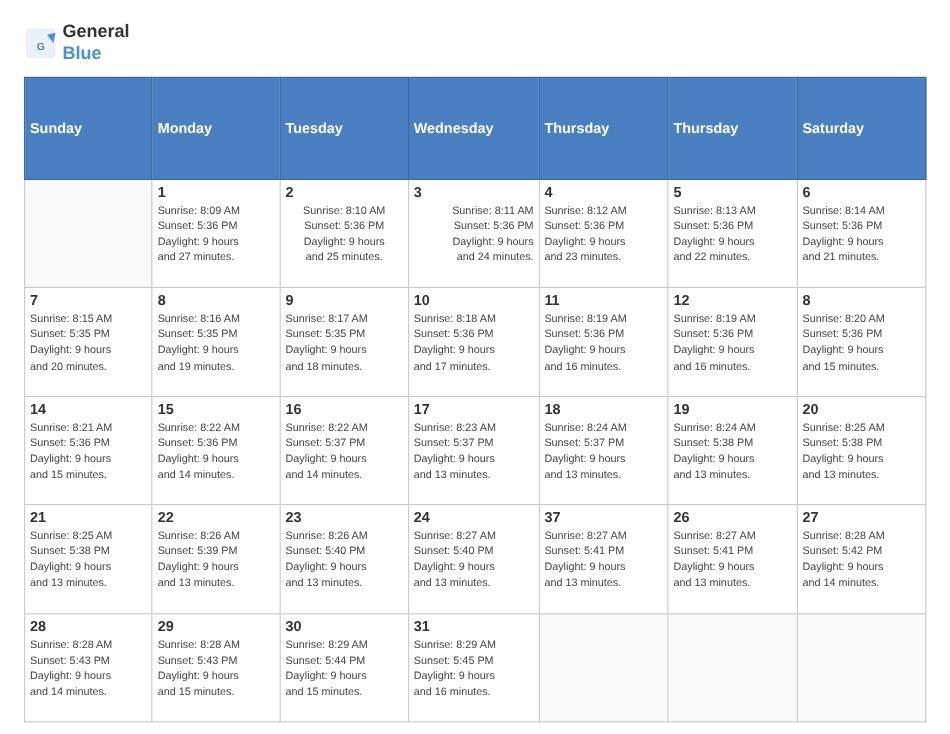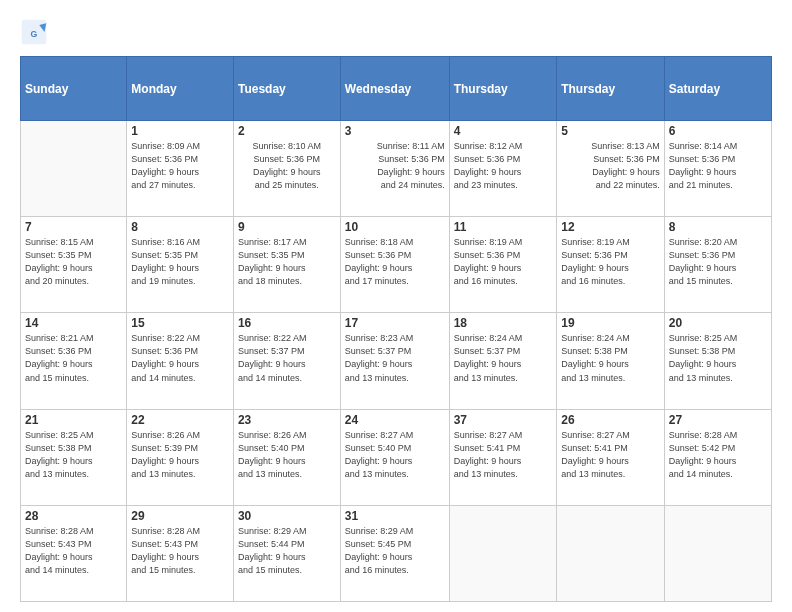--- a/index.html
+++ b/index.html
@@ -87,34 +87,38 @@
       margin-bottom: 2px;
     }
     .day-info {
       font-size: 9px;
       color: #444;
       line-height: 1.45;
     }
     .empty-cell {
       background: #f9f9f9;
     }
-    tr { height: 64px; }
+    tr { height: 85px; }
     .header-row th { height: 22px; }
   </style>
 </head>
 <body>
 
 <div class="page">
   <div class="top-section">
     <div class="logo">
       <svg class="logo-icon" viewBox="0 0 32 32" xmlns="http://www.w3.org/2000/svg">
         <rect x="2" y="2" width="28" height="28" rx="3" fill="#e8f0fa"></rect>
         <text x="16" y="22" text-anchor="middle" font-size="10" font-weight="bold" fill="#4a7fc1" font-family="Arial">G</text>
         <polygon points="22,8 30,6 28,16" fill="#4a90d9"></polygon>
       </svg>
+      <div class="logo-text">
+        <div>General</div>
+        <div><span>Blue</span></div>
+      </div>
     </div>
   </div>
 
   <table class="calendar">
     <thead>
       <tr class="header-row">
         <th>Sunday</th>
         <th>Monday</th>
         <th>Tuesday</th>
         <th>Wednesday</th>
@@ -149,21 +153,21 @@
           </td>
           <td>
             <span class="day-number">4</span>
             <div class="day-info" style="white-space: pre-line;">Sunrise: 8:12 AM
 Sunset: 5:36 PM
 Daylight: 9 hours
 and 23 minutes.</div>
           </td>
           <td>
             <span class="day-number">5</span>
-            <div class="day-info" style="white-space: pre-line; text-align: right;">Sunrise: 8:13 AM
+            <div class="day-info" style="white-space: pre-line;">Sunrise: 8:13 AM
 Sunset: 5:36 PM
 Daylight: 9 hours
 and 22 minutes.</div>
           </td>
           <td>
             <span class="day-number">6</span>
             <div class="day-info" style="white-space: pre-line;">Sunrise: 8:14 AM
 Sunset: 5:36 PM
 Daylight: 9 hours
 and 21 minutes.</div>

